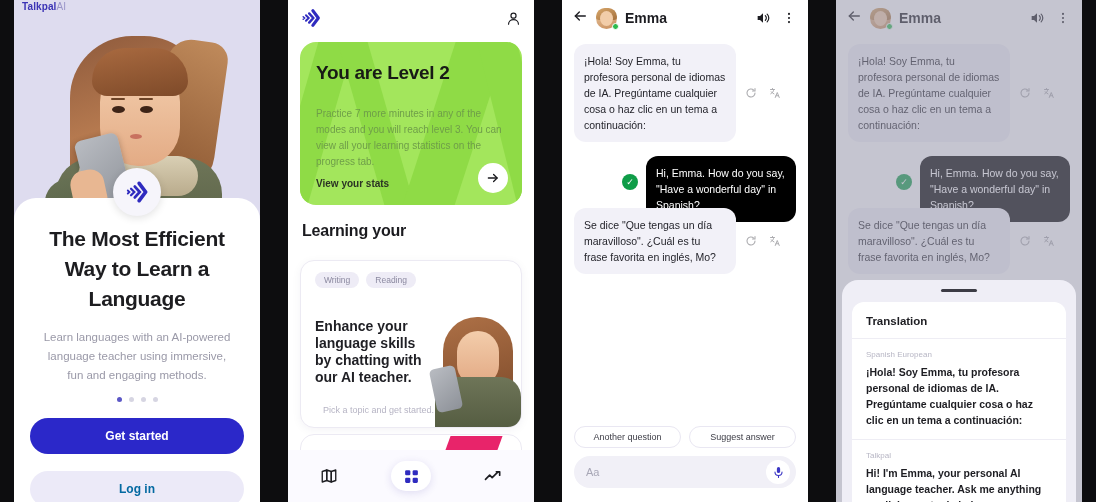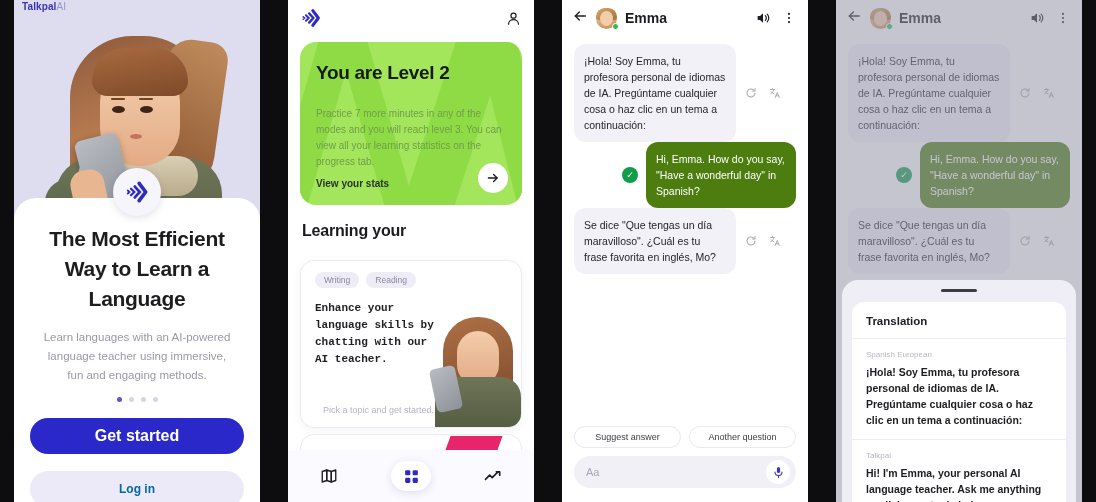--- a/index.html
+++ b/index.html
@@ -64,21 +64,21 @@
     background: #ffffff; border-radius: 22px 22px 0 0; padding: 26px 16px 0;
     text-align: center; z-index: 5;
   }
   .p1-title { font-size: 21px; line-height: 30px; font-weight: 700; color: #1d1d20; letter-spacing: -.3px; }
   .p1-sub { margin-top: 14px; font-size: 11.5px; line-height: 19px; color: #9a99a8; padding: 0 10px; }
   .dots { margin-top: 12px; display: flex; gap: 7px; justify-content: center; }
   .dot { width: 5px; height: 5px; border-radius: 50%; background: #d6d5e2; }
   .dot.on { background: #5b57c6; }
   .btn-primary {
     margin: 16px auto 17px; width: 214px; height: 36px; border-radius: 18px;
-    background: #2b28c9; color: #fff; font-size: 16px; font-weight: 700;
+    background: #2b28c9; color: #fff; font-size: 12px; font-weight: 700;
     display: flex; align-items: center; justify-content: center; border: none; cursor: pointer;
   }
   .btn-secondary {
     margin: 6px auto 0; width: 214px; height: 36px; border-radius: 18px;
     background: #eceaf8; color: #0369a1; font-size: 12px; font-weight: 600;
     display: flex; align-items: center; justify-content: center; border: none; cursor: pointer;
   }
 
   
   .p2 { background: #ffffff; }
@@ -100,21 +100,21 @@
     background: #fff; display: flex; align-items: center; justify-content: center; }
   .sec-title { position: absolute; left: 14px; top: 222px; font-size: 16px; font-weight: 700; color: #1b1b1f; letter-spacing: -.2px; }
   .mode-card {
     position: absolute; left: 12px; top: 260px; width: 222px; height: 168px;
     background: #fff; border: 1px solid #eceaf3; border-radius: 14px; overflow: hidden;
     box-shadow: 0 2px 10px rgba(30,25,80,.05);
   }
   .mc-title { margin: 12px 0 0 14px; font-size: 15px; font-weight: 600; color: #1c1c21; }
   .pills { margin: 11px 0 3px 14px; display: flex; gap: 7px; }
   .pill { padding: 3px 9px; border-radius: 11px; background: #eeecf6; color: #8b89a0; font-size: 8.5px; }
-  .mc-body { margin: 12px 0 0 14px; width: 120px; font-size: 11px; line-height: 17px; font-weight: 700; color: #1f1f24; font-family: Liberation Mono, monospace; }
+  .mc-body { margin: 30px 0 0 14px; width: 120px; font-size: 14px; line-height: 17px; font-weight: 700; color: #1f1f24; }
   .mc-hint { position: absolute; left: 14px; bottom: 12px; font-size: 9px; color: #b6b4c4; margin-left: 8px; }
   .mc-girl { position: absolute; right: 0; bottom: 0; width: 94px; height: 116px; overflow: hidden; }
   .mg-hair { position:absolute; left:16px; top:6px; width:70px; height:92px; border-radius:34px 34px 28px 28px;
     background: linear-gradient(165deg,#ad7046,#7d4a2a); }
   .mg-face { position:absolute; left:30px; top:20px; width:42px; height:54px; border-radius:21px 21px 20px 20px;
     background: linear-gradient(180deg,#f3cdab,#e2a984); }
   .mg-coat { position:absolute; left:8px; top:66px; width:86px; height:52px; border-radius:20px 20px 0 0;
     background: linear-gradient(180deg,#6e7558,#545c41); }
   .mg-phone { position:absolute; left:6px; top:56px; width:26px; height:44px; border-radius:5px;
     background: linear-gradient(150deg,#b9bcc2,#8d9198); transform: rotate(-12deg); }
@@ -136,22 +136,22 @@
   .avatar .face { position:absolute; left:4px; top:3px; width:13px; height:15px; border-radius:50%; background:#f2cda9; }
   .avatar .hair { position:absolute; left:0; top:0; width:21px; height:12px; border-radius:11px 11px 4px 4px;
     background: linear-gradient(150deg,#d9a86c,#a4703c); }
   .presence { position: absolute; right: -2px; bottom: -1px; width: 7px; height: 7px; border-radius: 50%;
     background: #2dbb4e; border: 1.5px solid #fff; }
   .chat-name { font-size: 14px; font-weight: 700; color: #1c1c21; flex: 1; }
   .hico { width: 18px; height: 18px; display: flex; align-items: center; justify-content: center; }
   .msg-row { position: absolute; display: flex; align-items: center; gap: 8px; }
   .bubble-ai { max-width: 162px; background: #f2f1f8; border-radius: 12px; padding: 9px 10px;
     font-size: 10.5px; line-height: 16px; color: #24242b; }
-  .bubble-me { max-width: 150px; background: #4d7c0f; border-radius: 12px; padding: 9px 10px;
-    font-size: 10.5px; line-height: 16px; color: #fff; }
+  .bubble-me { max-width: 150px; background: #000000; border-radius: 12px; padding: 9px 10px;
+    font-size: 10.5px; line-height: 16px; color: #fff; margin-top: 14px; }
   .msg-acts { display: flex; gap: 10px; }
   .act { width: 14px; height: 14px; display: flex; align-items: center; justify-content: center; opacity: .42; }
   .check { width: 16px; height: 16px; border-radius: 50%; background: #0f9d48;
     display: flex; align-items: center; justify-content: center; color: #fff; font-size: 9px; }
   .sugg-row { position: absolute; left: 12px; bottom: 54px; width: 222px; display: flex; gap: 8px; }
   .sugg { flex: 1; height: 22px; border: 1px solid #e9e7f2; border-radius: 11px; background: #fff;
     display: flex; align-items: center; justify-content: center; font-size: 9px; color: #3d3d46; }
   .composer { position: absolute; left: 12px; bottom: 14px; width: 222px; height: 32px;
     background: #f1f0f7; border-radius: 16px; display: flex; align-items: center; padding: 0 6px 0 12px; }
   .composer .ph { flex: 1; font-size: 11px; color: #a8a7b6; }
@@ -386,22 +386,22 @@
                 <path d="M9.5 5c-.4 4-2.7 7-6 8.6"></path>
                 <path d="M4.5 9.6c1.4 2 3.3 3.4 5.5 4.2"></path>
               <path d="M12.5 21l4-10 4 10"></path>
                 <path d="M14 17.5h5"></path>
             </svg>
           </span>
         </div>
       </div>
 
       <div class="sugg-row">
+        <div class="sugg">Another question</div>
         <div class="sugg">Suggest answer</div>
-        <div class="sugg">Another question</div>
       </div>
 
       <div class="composer">
         <span class="ph">Aa</span>
         <span class="mic">
           <svg width="13" height="13" viewBox="0 0 24 24" fill="#3b36c4">
             <rect x="9" y="2" width="6" height="11" rx="3"></rect>
             <path d="M5.5 11a6.5 6.5 0 0013 0" fill="none" stroke="#3b36c4" stroke-width="2" stroke-linecap="round"></path>
             <path d="M12 18v3" stroke="#3b36c4" stroke-width="2" stroke-linecap="round"></path>
           </svg>

